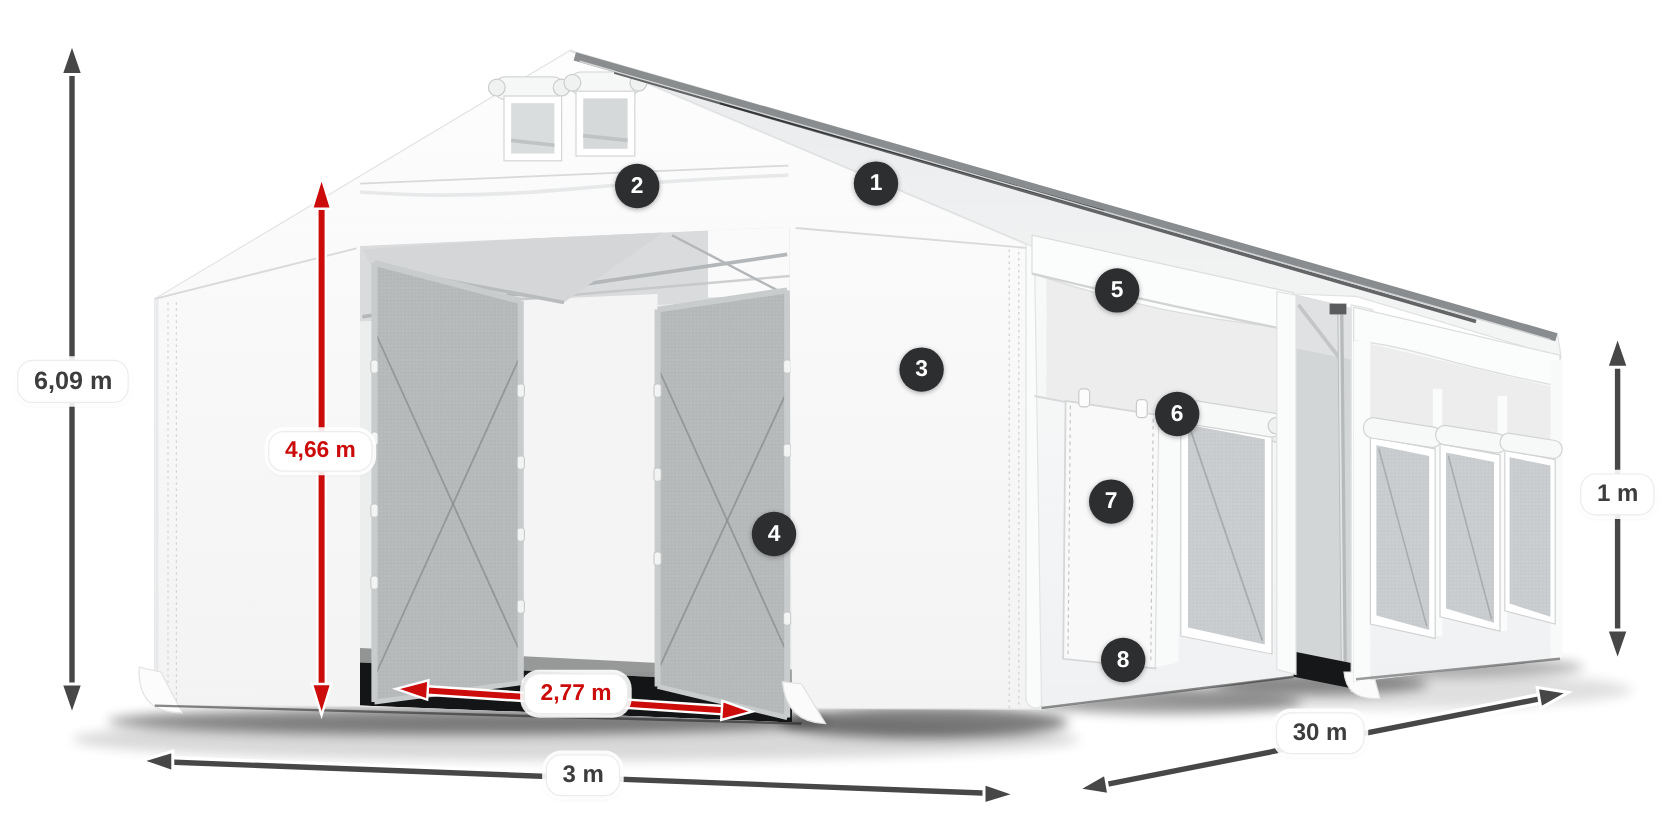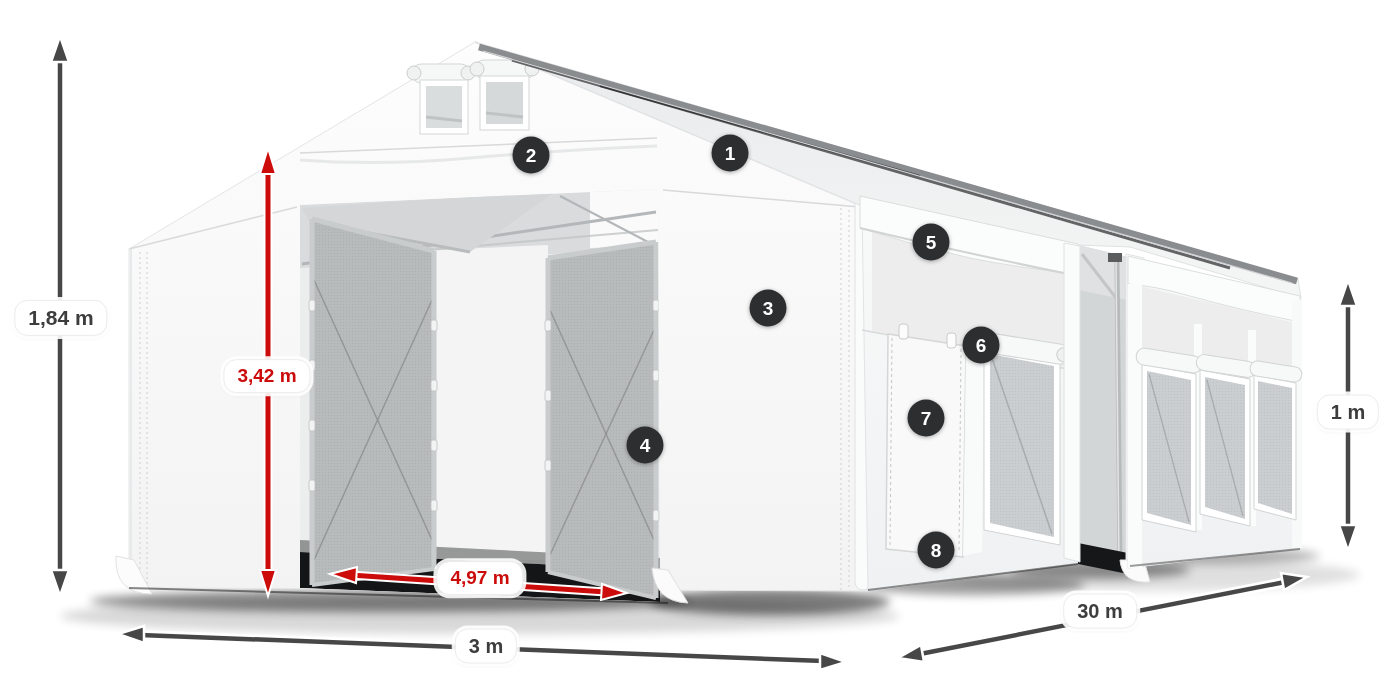--- a/index.html
+++ b/index.html
@@ -289,23 +289,23 @@
 
     <g>
       <line x1="1348" y1="296" x2="1348" y2="535" stroke="#ffffff" stroke-width="10"></line>
       <line x1="1348" y1="298" x2="1348" y2="533" stroke="#474747" stroke-width="4.5"></line>
       <polygon points="1348,280 1339,306 1357,306" fill="#474747" stroke="#ffffff" stroke-width="2.5"></polygon>
       <polygon points="1348,551 1339,525 1357,525" fill="#474747" stroke="#ffffff" stroke-width="2.5"></polygon>
     </g>
   </g>
 </svg>
 
-<div class="pill" style="left:61px;top:318px;font-size:21px">1,84 m</div>
-<div class="pill red" style="left:267px;top:376px;font-size:19px">3,42 m</div>
-<div class="pill red" style="left:480px;top:578px;font-size:19px">4,97 m</div>
+<div class="pill" style="left:61px;top:318px;font-size:21px">6,09 m</div>
+<div class="pill red" style="left:267px;top:376px;font-size:19px">4,66 m</div>
+<div class="pill red" style="left:480px;top:578px;font-size:19px">2,77 m</div>
 <div class="pill" style="left:486px;top:646px">3 m</div>
 <div class="pill" style="left:1100px;top:611px">30 m</div>
 <div class="pill" style="left:1348px;top:412px">1 m</div>
 
 <div class="badge" style="left:730px;top:153px">1</div>
 <div class="badge" style="left:531px;top:155px">2</div>
 <div class="badge" style="left:768px;top:308px">3</div>
 <div class="badge" style="left:645px;top:445px">4</div>
 <div class="badge" style="left:931px;top:242px">5</div>
 <div class="badge" style="left:981px;top:345px">6</div>

